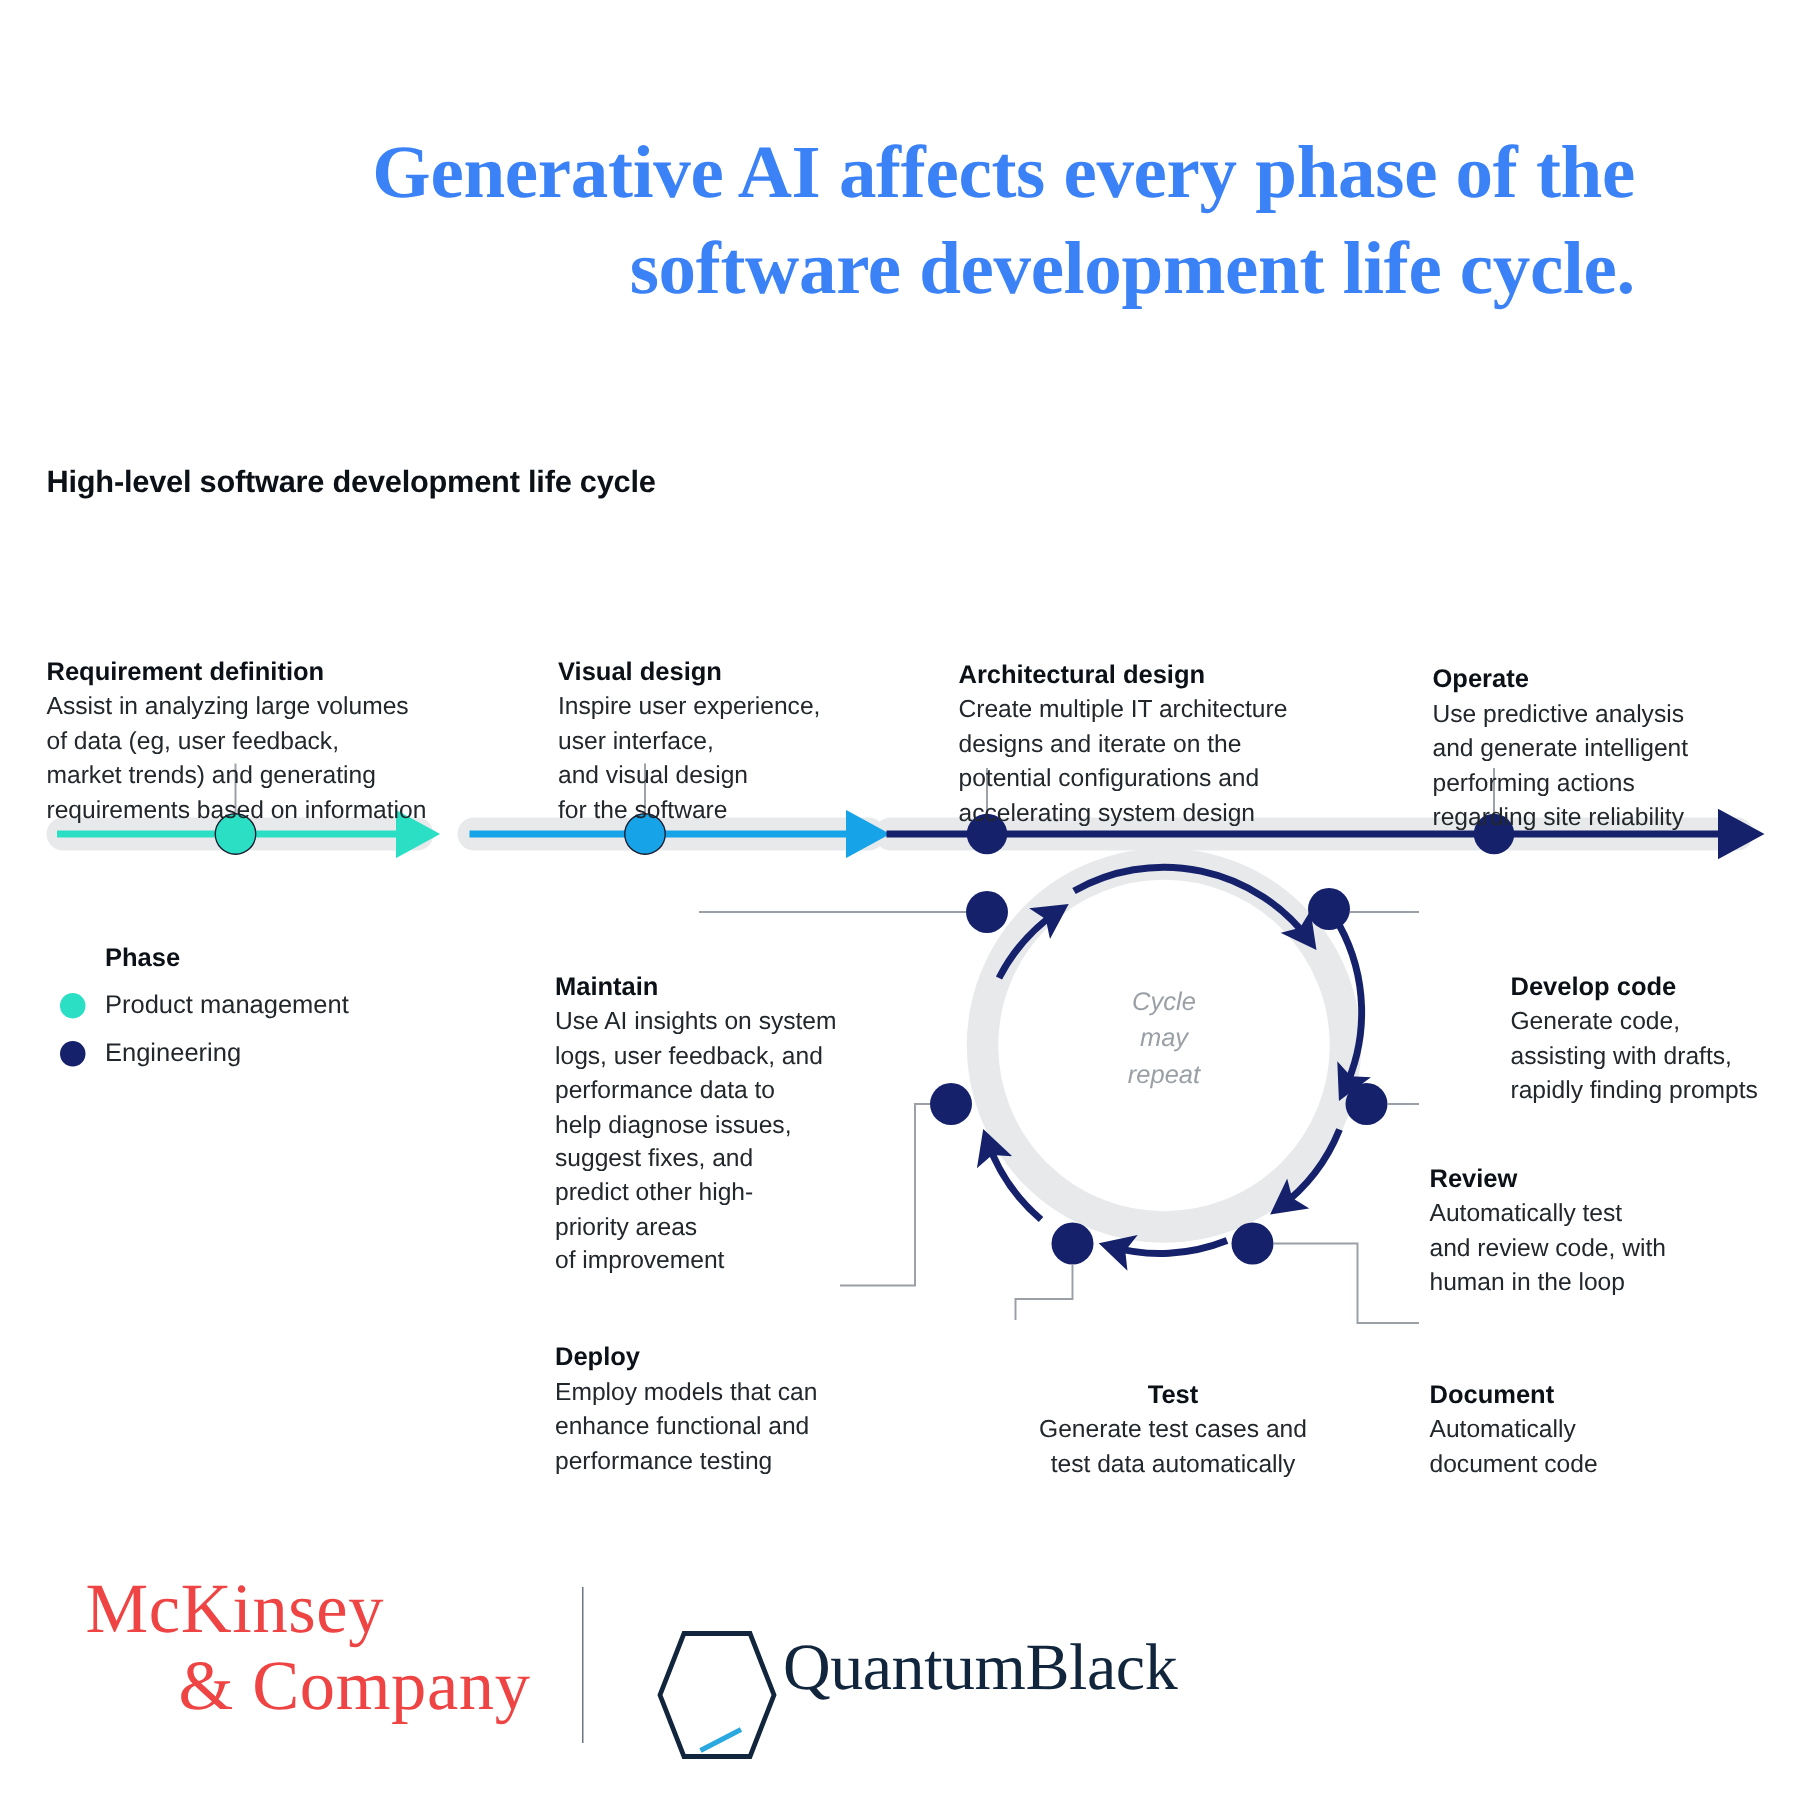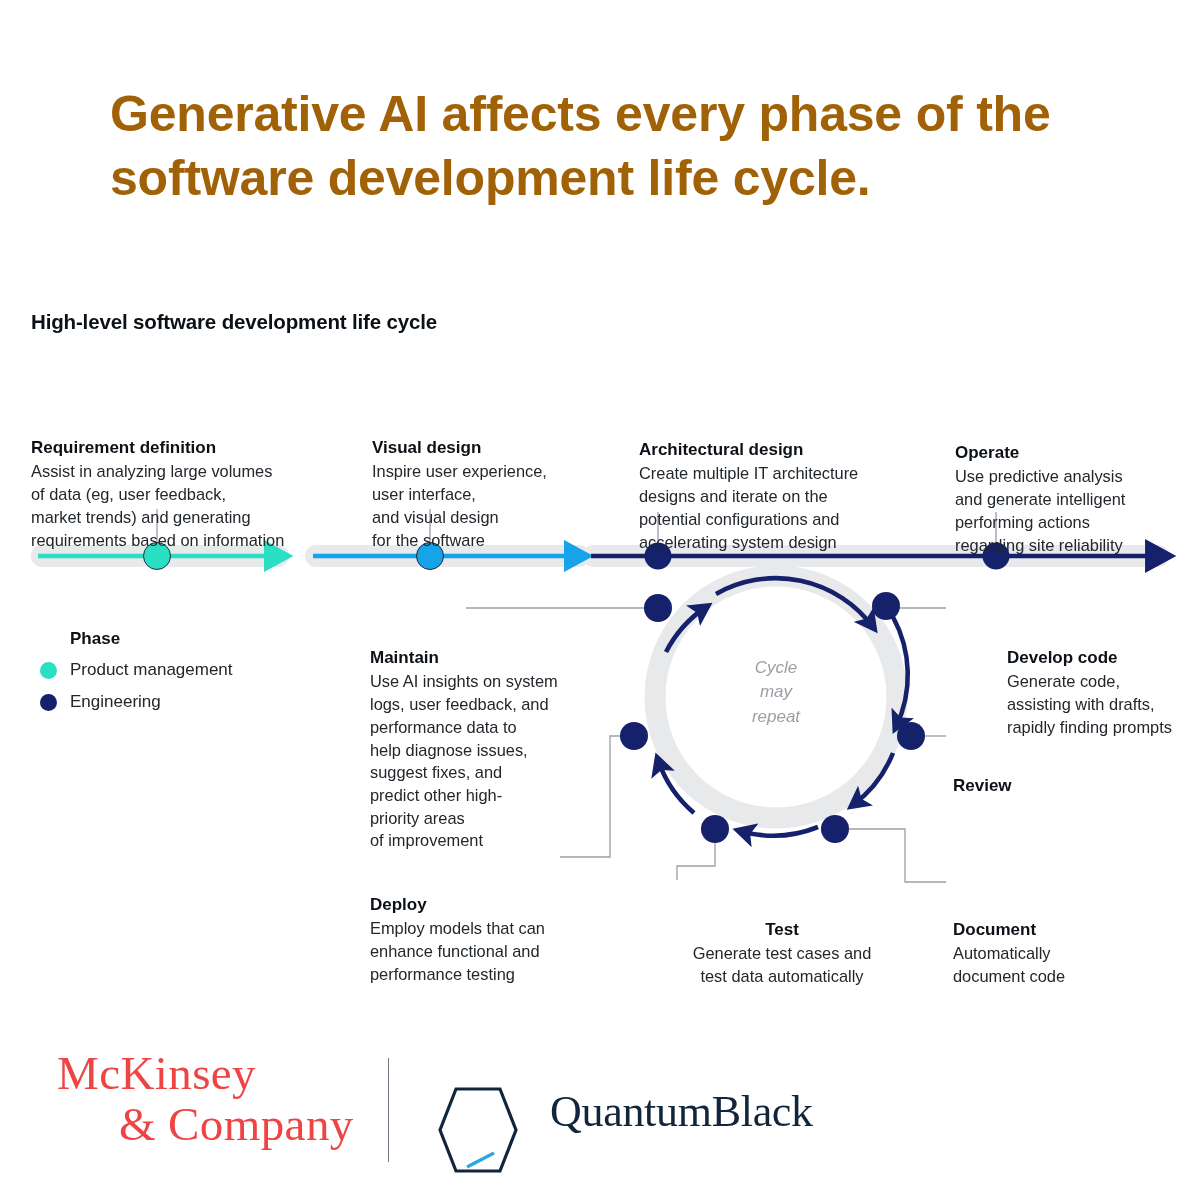--- a/index.html
+++ b/index.html
@@ -15,26 +15,26 @@
     font-family: "Liberation Sans", sans-serif;
     color: #111822;
   }
 
   
   #title {
     position: absolute;
     left: 110px;
     top: 82px;
     width: 980px;
-    text-align: left;
-    font-family: Liberation Sans, sans-serif;
+    text-align: right;
+    font-family: Liberation Serif, serif;
     font-weight: bold;
     font-size: 50px;
     line-height: 1.28;
-    color: #a16207;
+    color: #3b82f6;
     letter-spacing: -0.2px;
   }
 
   
   #section-heading {
     position: absolute;
     left: 31px;
     top: 310px;
     font-size: 20.5px;
     font-weight: bold;
@@ -145,21 +145,20 @@
     width: 1px;
     height: 104px;
     background: #6d7680;
   }
   #qb-logo {
     position: absolute;
     left: 522px;
     top: 60px;
     font-family: "Liberation Serif", serif;
     color: #11263c;
-    margin-left: 28px;
   }
   #qb-logo .qb1 {
     display: block;
     font-size: 44px;
     line-height: 1.0;
     letter-spacing: -0.3px;
   }
   #qb-logo .qb2 {
     display: block;
     font-size: 34px;
@@ -321,20 +320,23 @@
 
 <div class="tblock" style="left:1007px; top:599px; width:235px;">
   <div class="th">Develop code</div>
   <div class="tb">Generate code,
 assisting with drafts,
 rapidly finding prompts</div>
 </div>
 
 <div class="tblock" style="left:953px; top:727px; width:235px;">
   <div class="th">Review</div>
+  <div class="tb">Automatically test
+and review code, with
+human in the loop</div>
 </div>
 
 <div class="tblock" style="left:953px; top:871px; width:230px;">
   <div class="th">Document</div>
   <div class="tb">Automatically
 document code</div>
 </div>
 
 <div class="tblock" style="left:657px; top:871px; width:250px;text-align:center;">
   <div class="th">Test</div>

